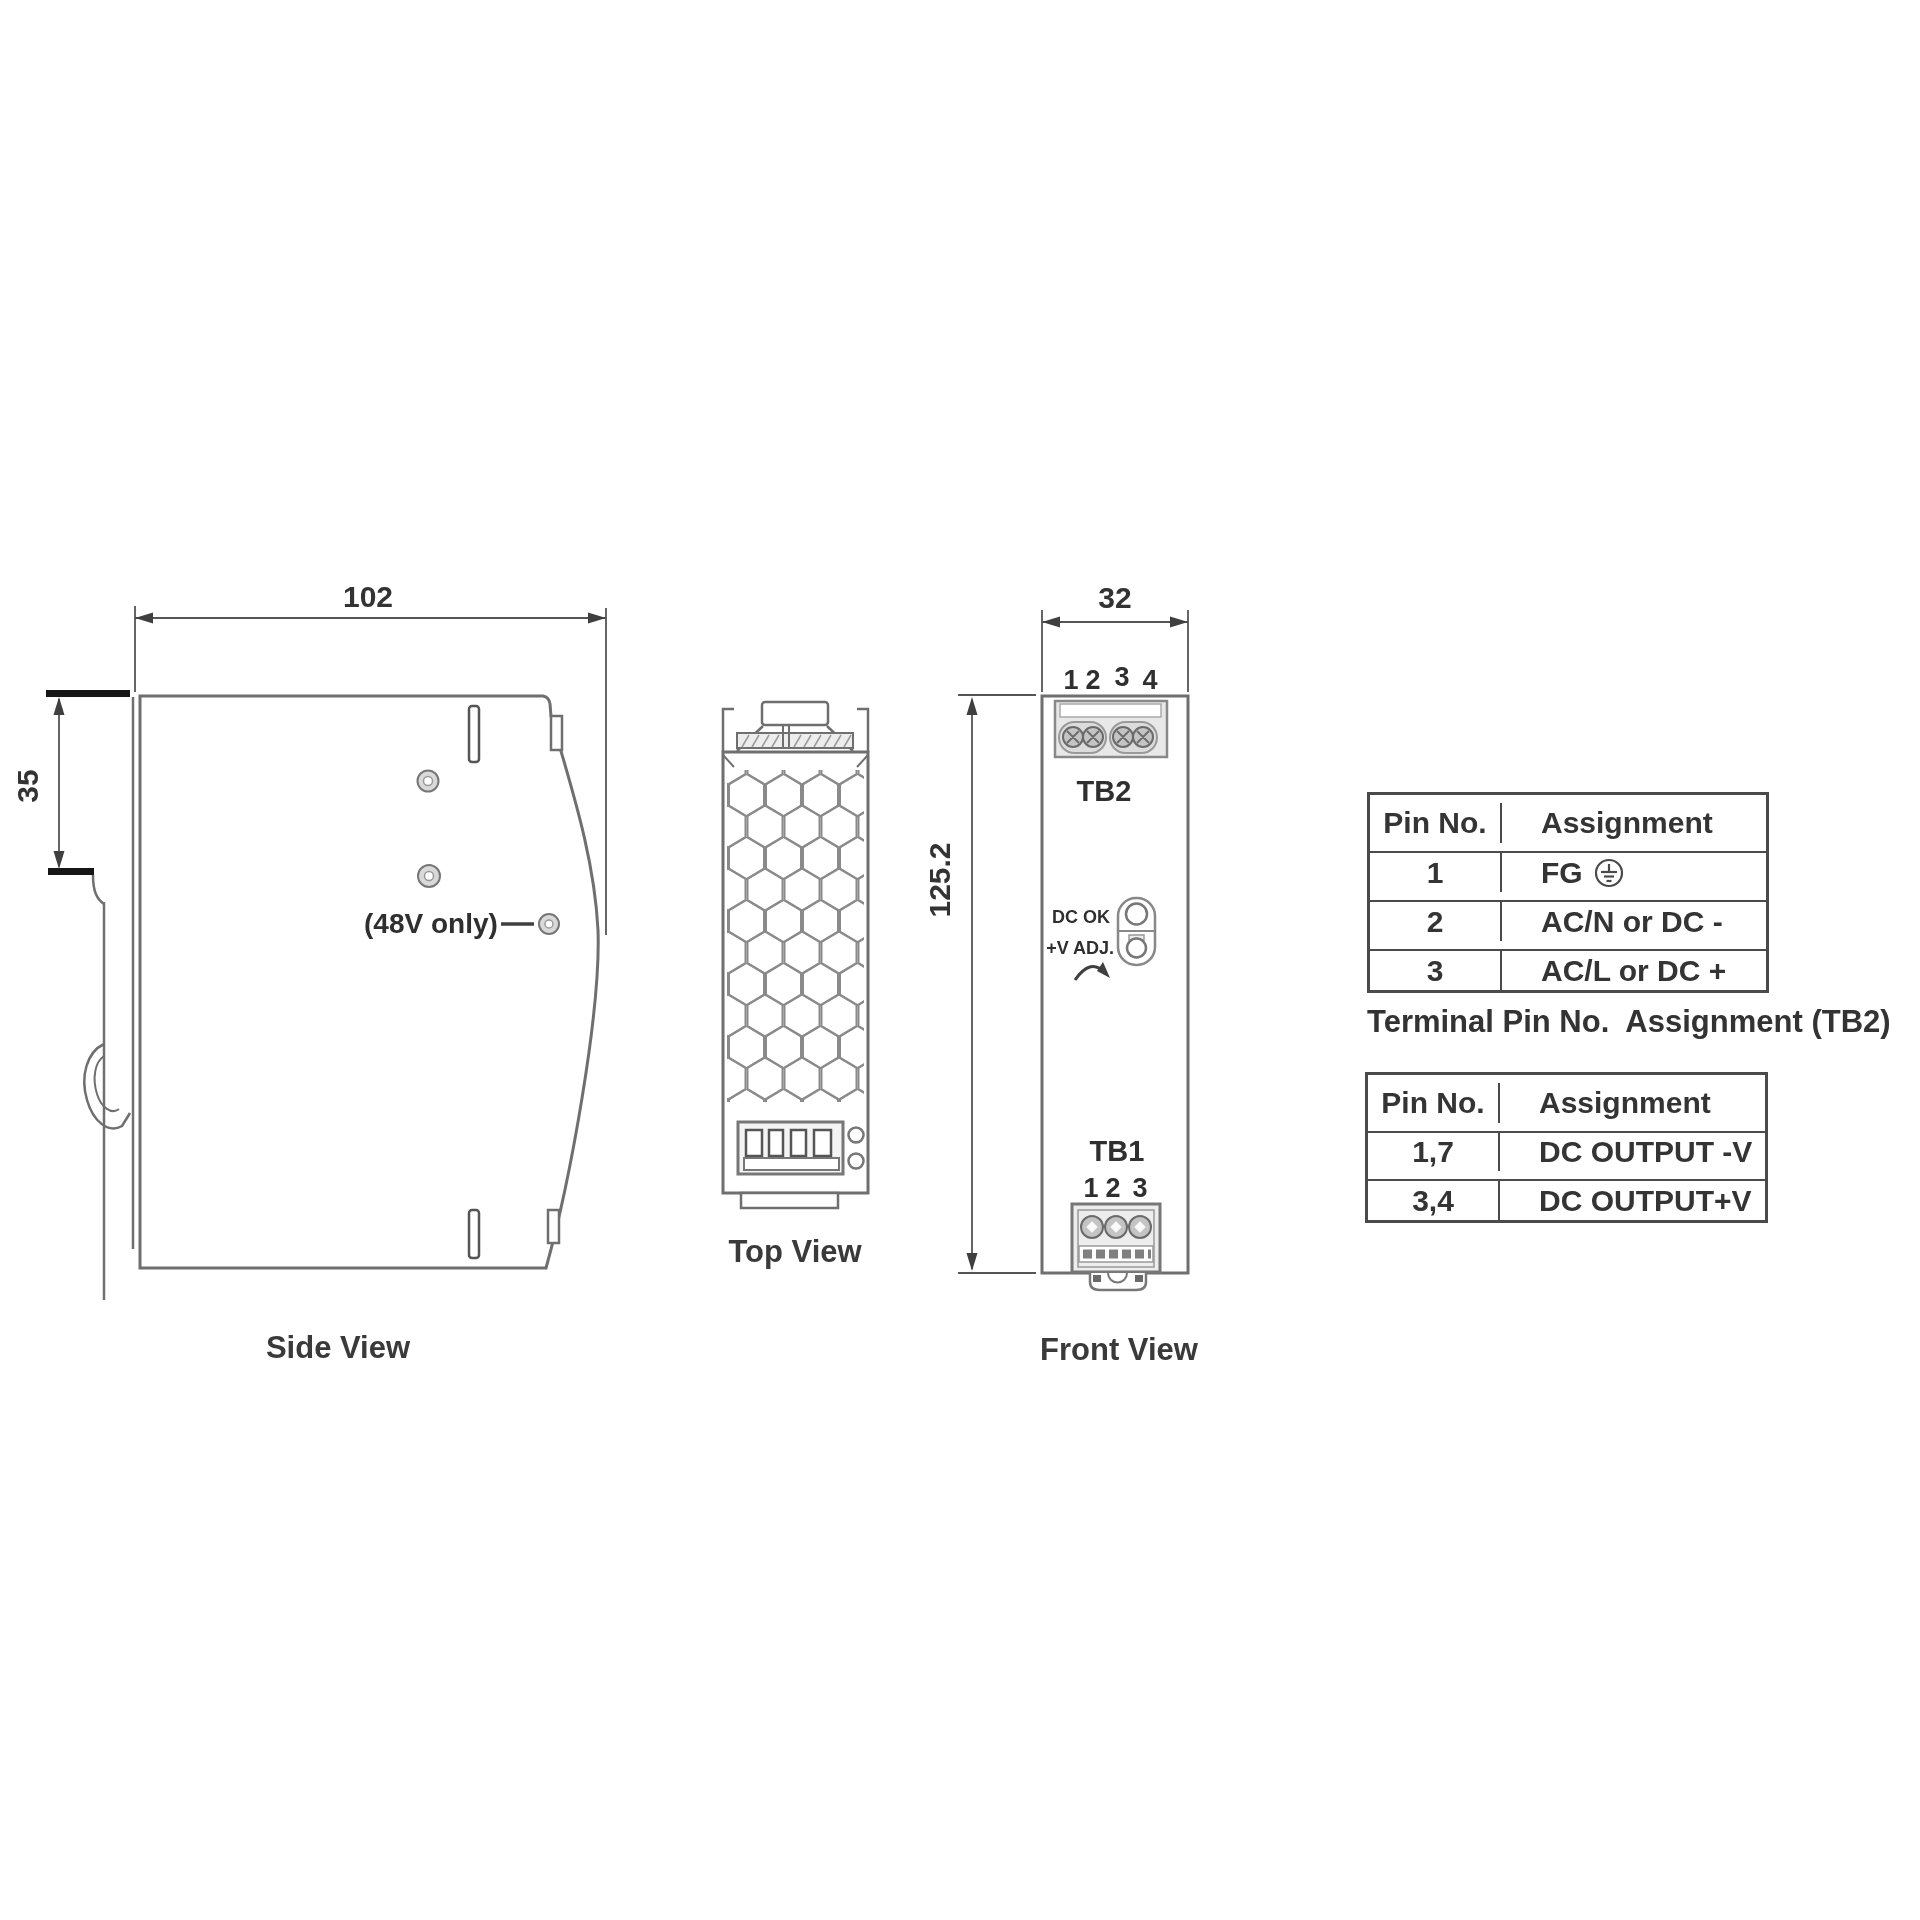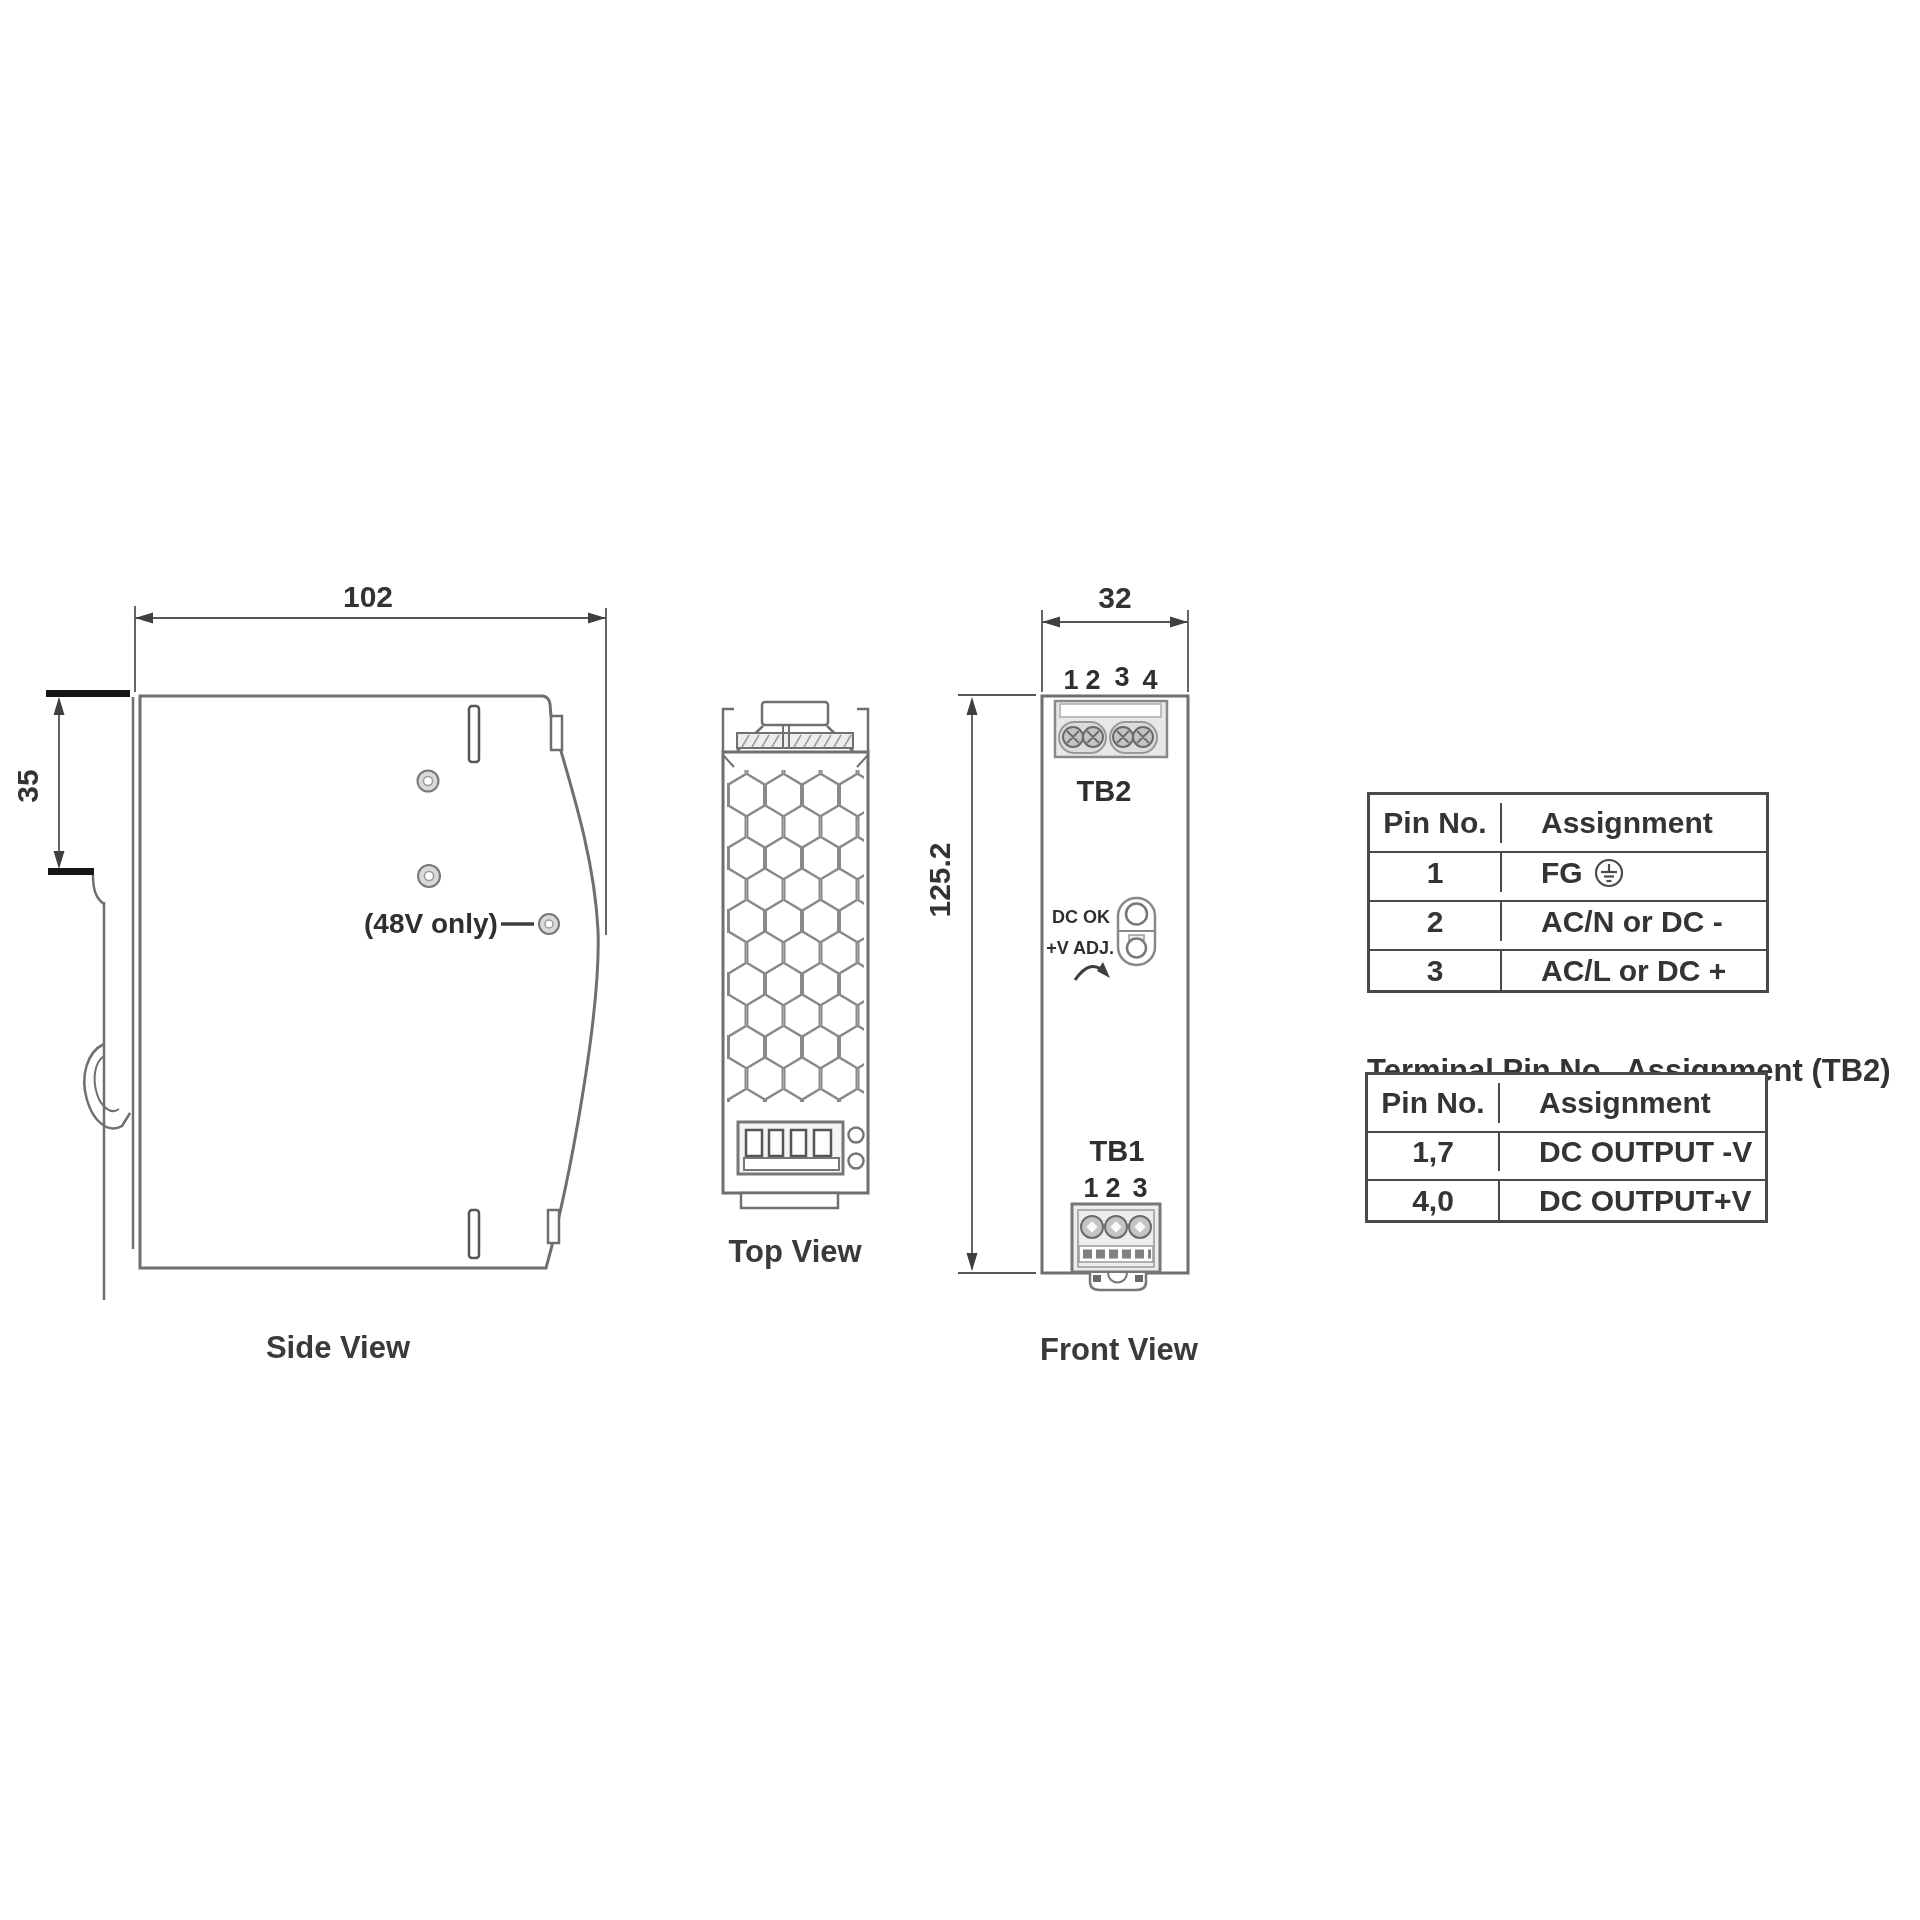--- a/index.html
+++ b/index.html
@@ -245,26 +245,26 @@
     </svg>
   </div>
 
   <div class="cell c-pin r-line">2</div>
   <div class="cell c-asg r-line">AC/N or DC -</div>
 
   <div class="cell c-pin r-line">3</div>
   <div class="cell c-asg r-line">AC/L or DC +</div>
 </div>
 
-<div class="tbl-title" style="left:1367px;top:1053px;">Terminal Pin No.  Assignment (TB2)</div>
+<div class="tbl-title" style="left:1367px;top:1004px;">Terminal Pin No.  Assignment (TB2)</div>
 
 <div class="pin-table" style="left:1365px;top:1072px;width:403px;grid-template-rows:48px 48px 49px;">
   <div class="cell c-pin">Pin No.</div>
   <div class="cell c-asg">Assignment</div>
 
   <div class="cell c-pin r-line">1,7</div>
   <div class="cell c-asg r-line">DC OUTPUT -V</div>
 
-  <div class="cell c-pin r-line">4,0</div>
+  <div class="cell c-pin r-line">3,4</div>
   <div class="cell c-asg r-line">DC OUTPUT+V</div>
 </div>
 
 </div>
 
 </body></html>

